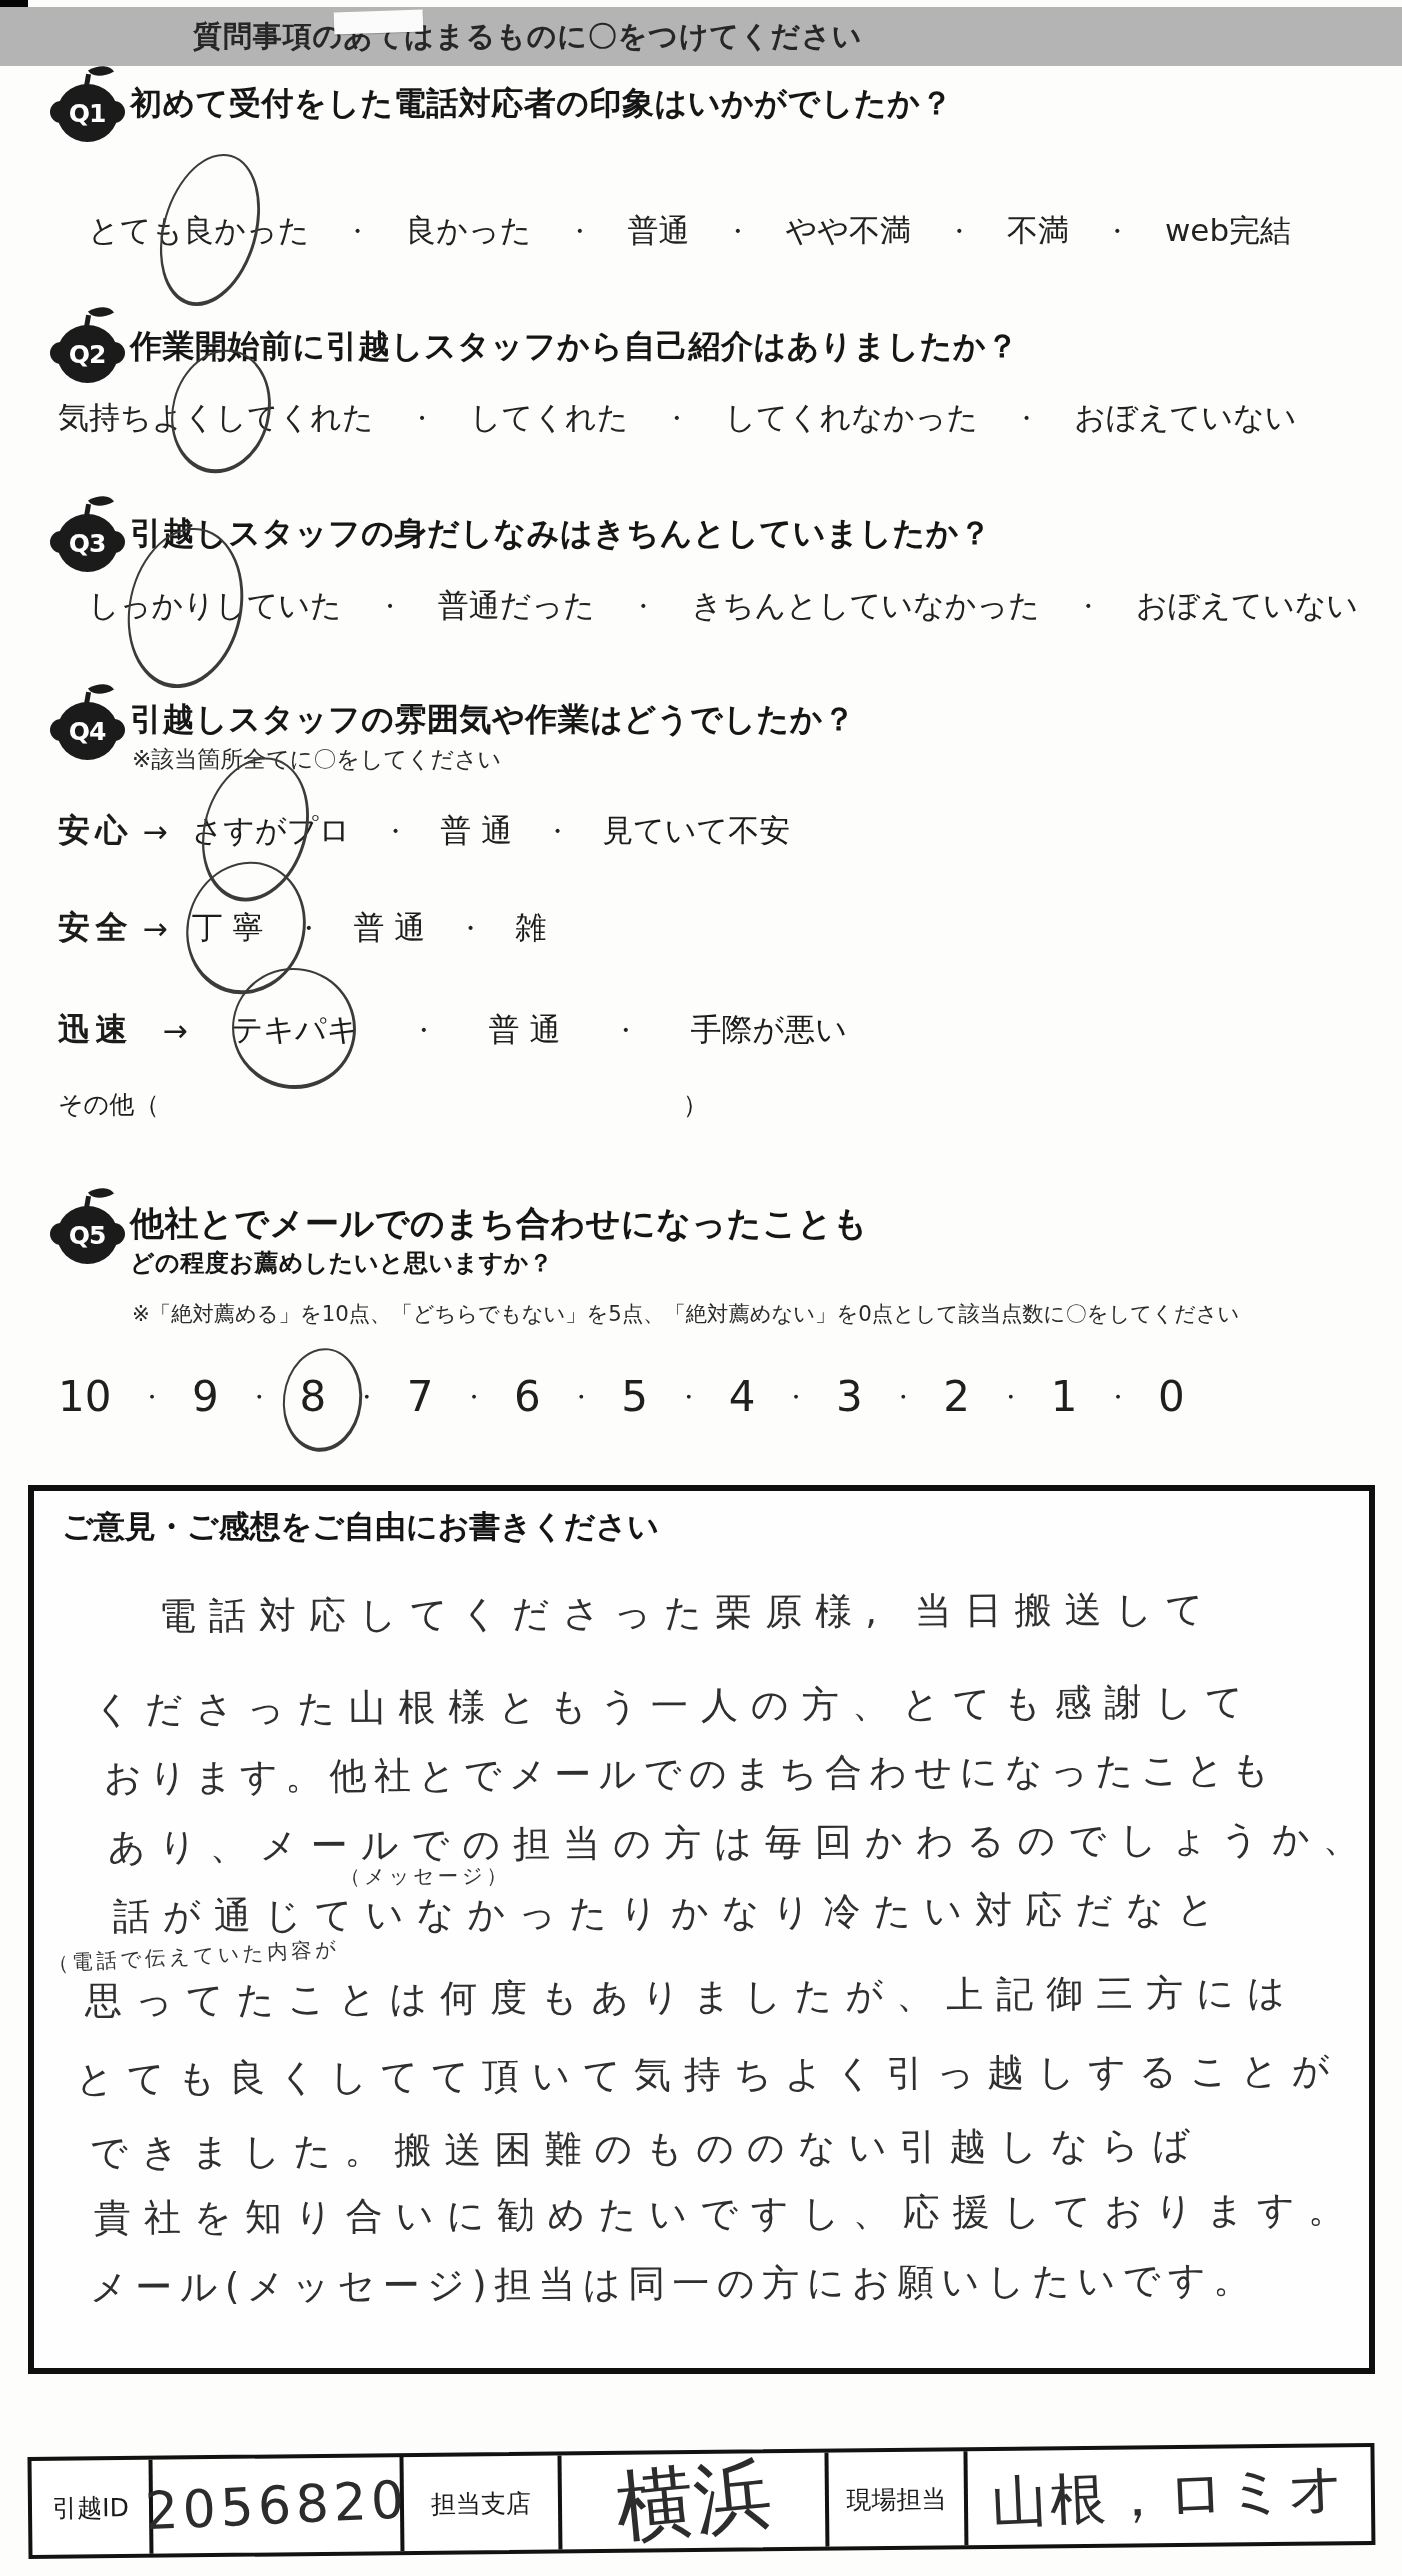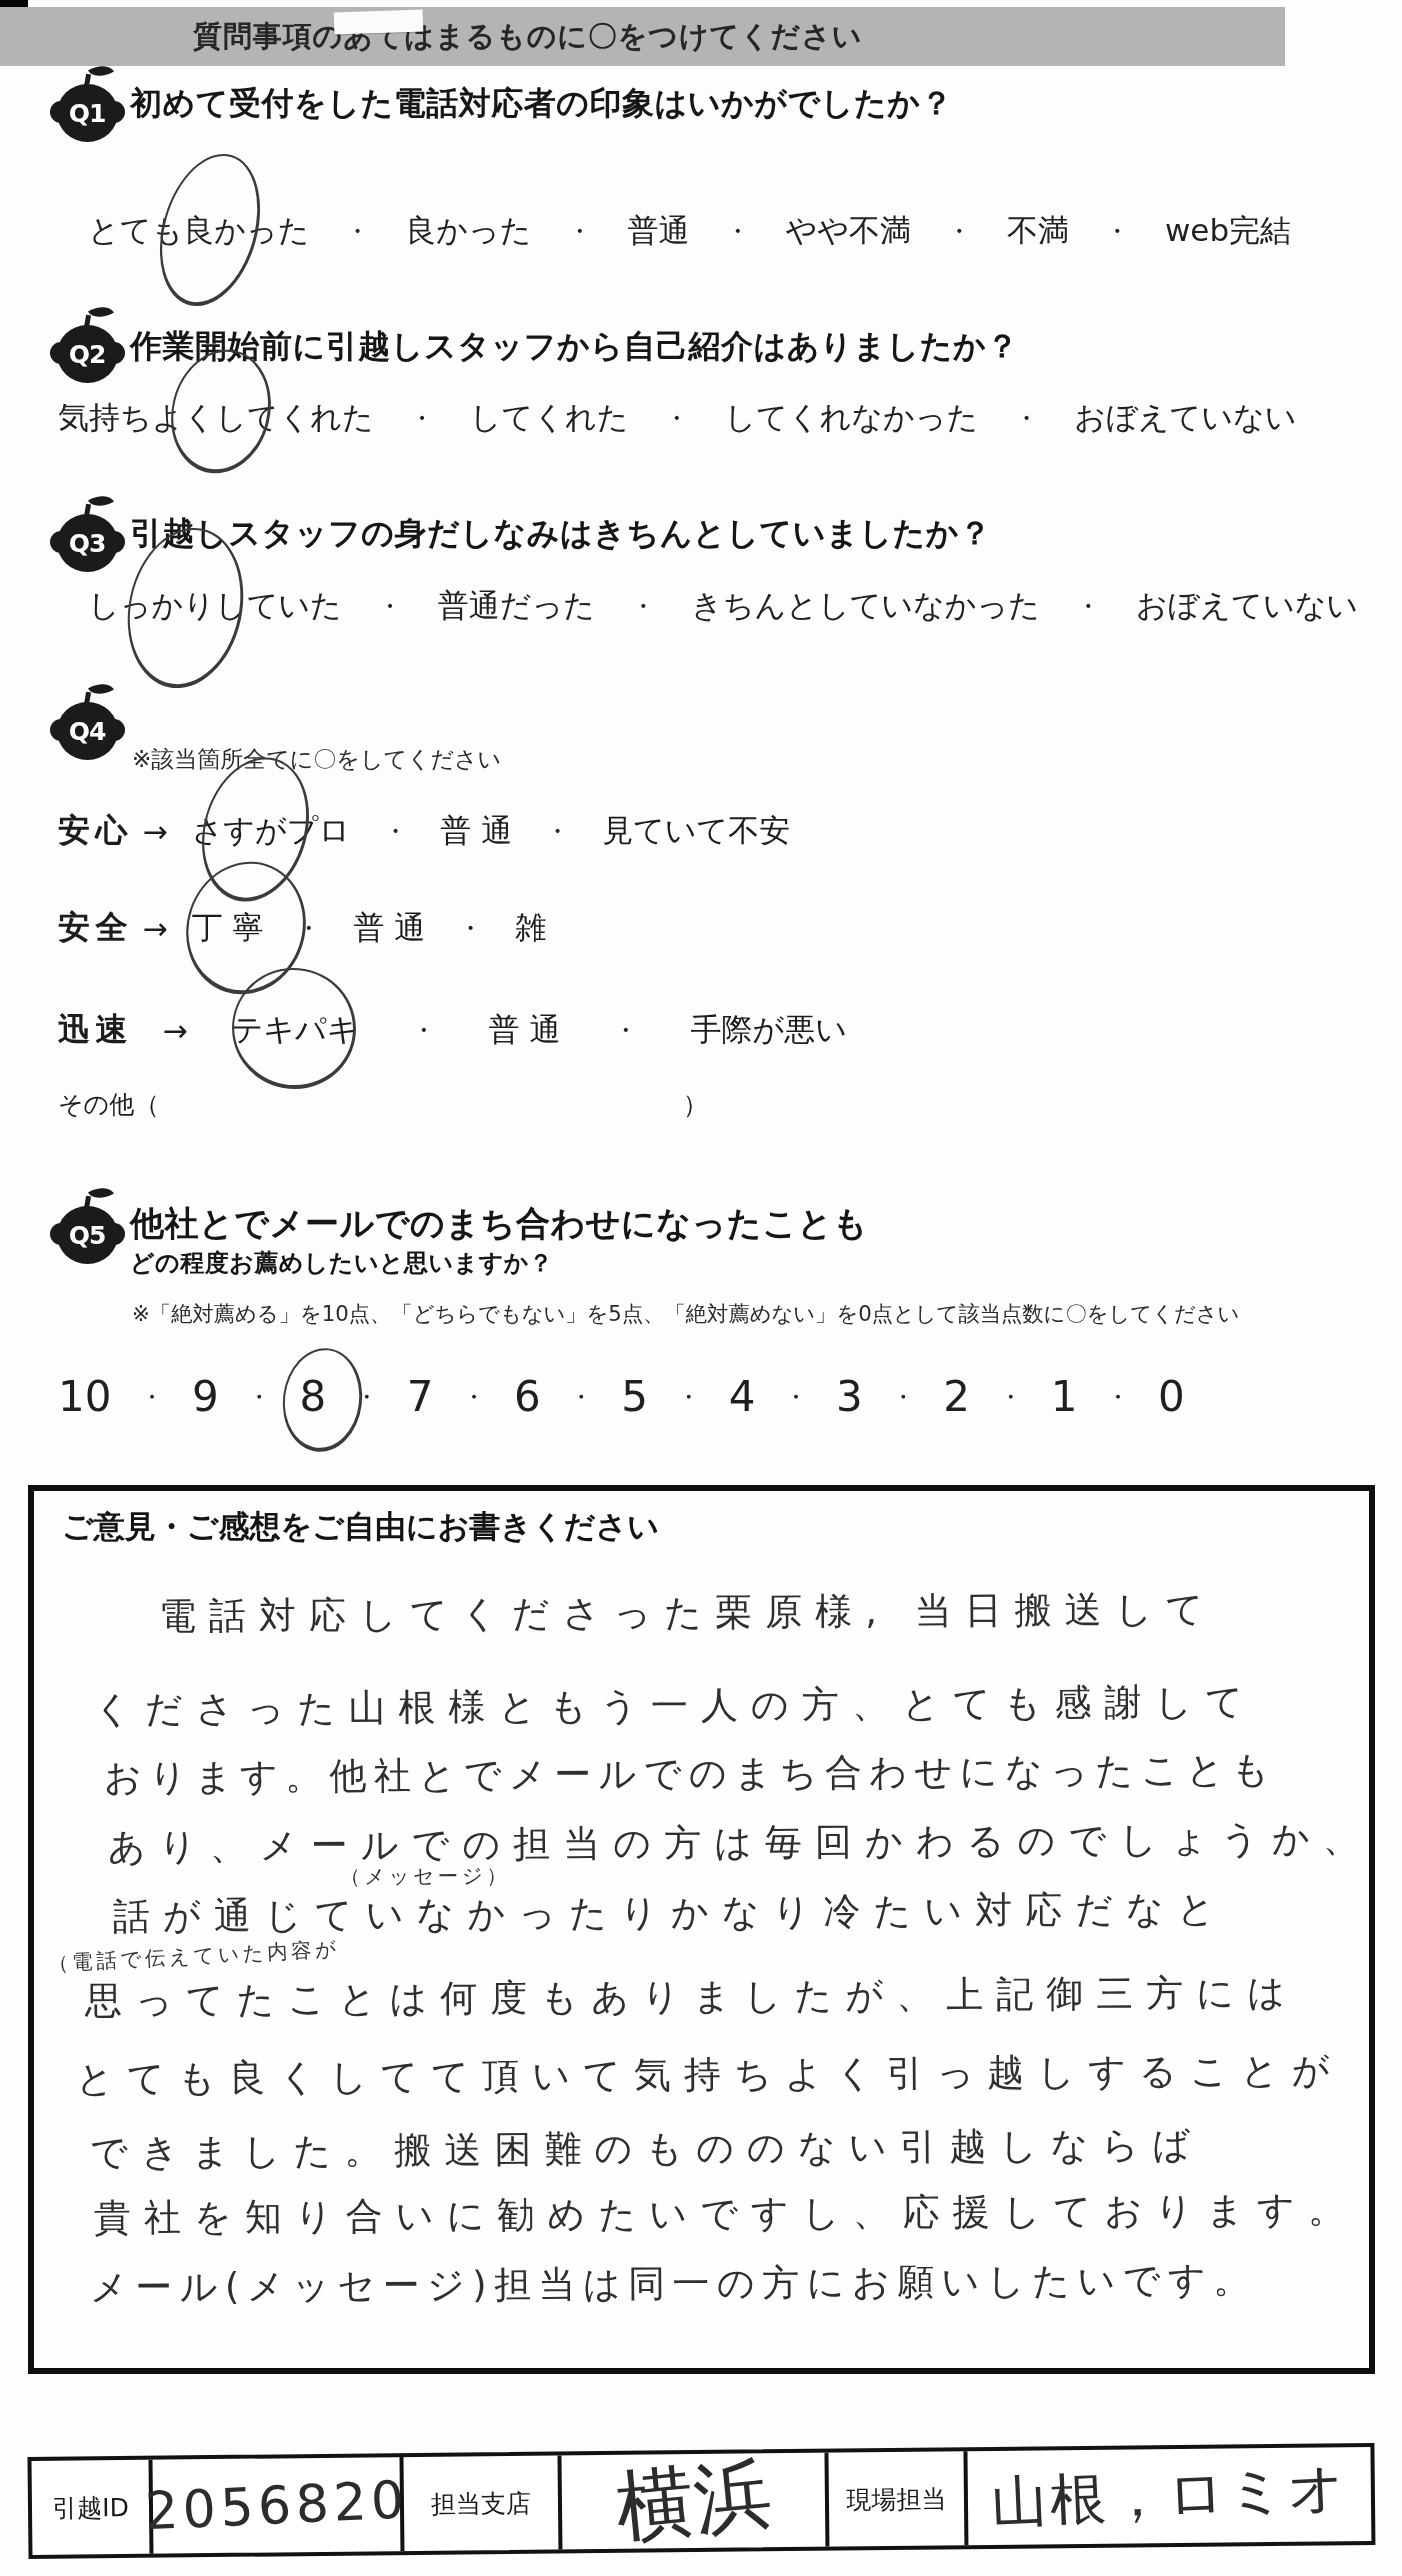--- a/index.html
+++ b/index.html
@@ -1,20 +1,20 @@
 <!DOCTYPE html>
 <html style="font-size:15px"><head>
 <meta charset="utf-8">
 <style>
   html,body{margin:0;padding:0;background:#e9e9e9;}
   #page{position:relative;width:1402px;height:2576px;background:#fdfdfc;margin:0 auto;overflow:hidden;
         font-family:"DejaVu Sans","Liberation Sans",sans-serif;color:#1c1c1c;}
   .corner{position:absolute;left:0;top:0;width:28px;height:59px;background:#050505;}
   
-  .hbar{position:absolute;left:0;top:7.4px;width:1285px;height:59px;background:#b4b4b4;
+  .hbar{position:absolute;left:0;top:7.4px;width:1402px;height:59px;background:#b4b4b4;
         display:flex;align-items:center;text-align:center;}
   .hbar .htitle{margin-left:193px;font-size:29px;font-weight:bold;color:#262626;letter-spacing:0.9px;}
   .tape{position:absolute;left:334px;top:11px;width:89px;height:22px;background:#fbfbfb;
         transform:rotate(-2deg);box-shadow:0 0.9px 0.9px rgba(0,0,0,.25);}
   
   .qicon{position:absolute;width:69px;height:74px;}
   .qicon .ear{position:absolute;width:22px;height:22px;background:#1b1b1b;border-radius:50%;top:30px;}
   .qicon .ear.l{left:-2.8px}.qicon .ear.r{right:-2.8px}
   .qicon .head{position:absolute;left:3.7px;top:13px;width:61px;height:58px;background:#1b1b1b;border-radius:50%;
                display:flex;align-items:center;justify-content:center;}
@@ -139,20 +139,21 @@
 
   <div class="qicon" style="left:53px;top:689px;">
     <div class="ear l"></div>
       <div class="ear r"></div>
       <div class="stem"></div>
       <div class="leaf"></div>
     <div class="head">
         <span>Q4</span>
       </div>
   </div>
+  <div class="qtitle" style="left:130px;top:698px;">引越しスタッフの雰囲気や作業はどうでしたか？</div>
   <div class="qnote" style="left:132px;top:744px;">※該当箇所全てに〇をしてください</div>
 
   <div class="q4row" style="left:58px;top:809px;">
     <span class="rlabel">安心</span>
     <span class="arrow">→</span>
     <span class="circled c4a">さすがプロ</span>
     <span class="sep">・</span>
     <span>普 通</span>
     <span class="sep">・</span>
     <span>見ていて不安</span>

